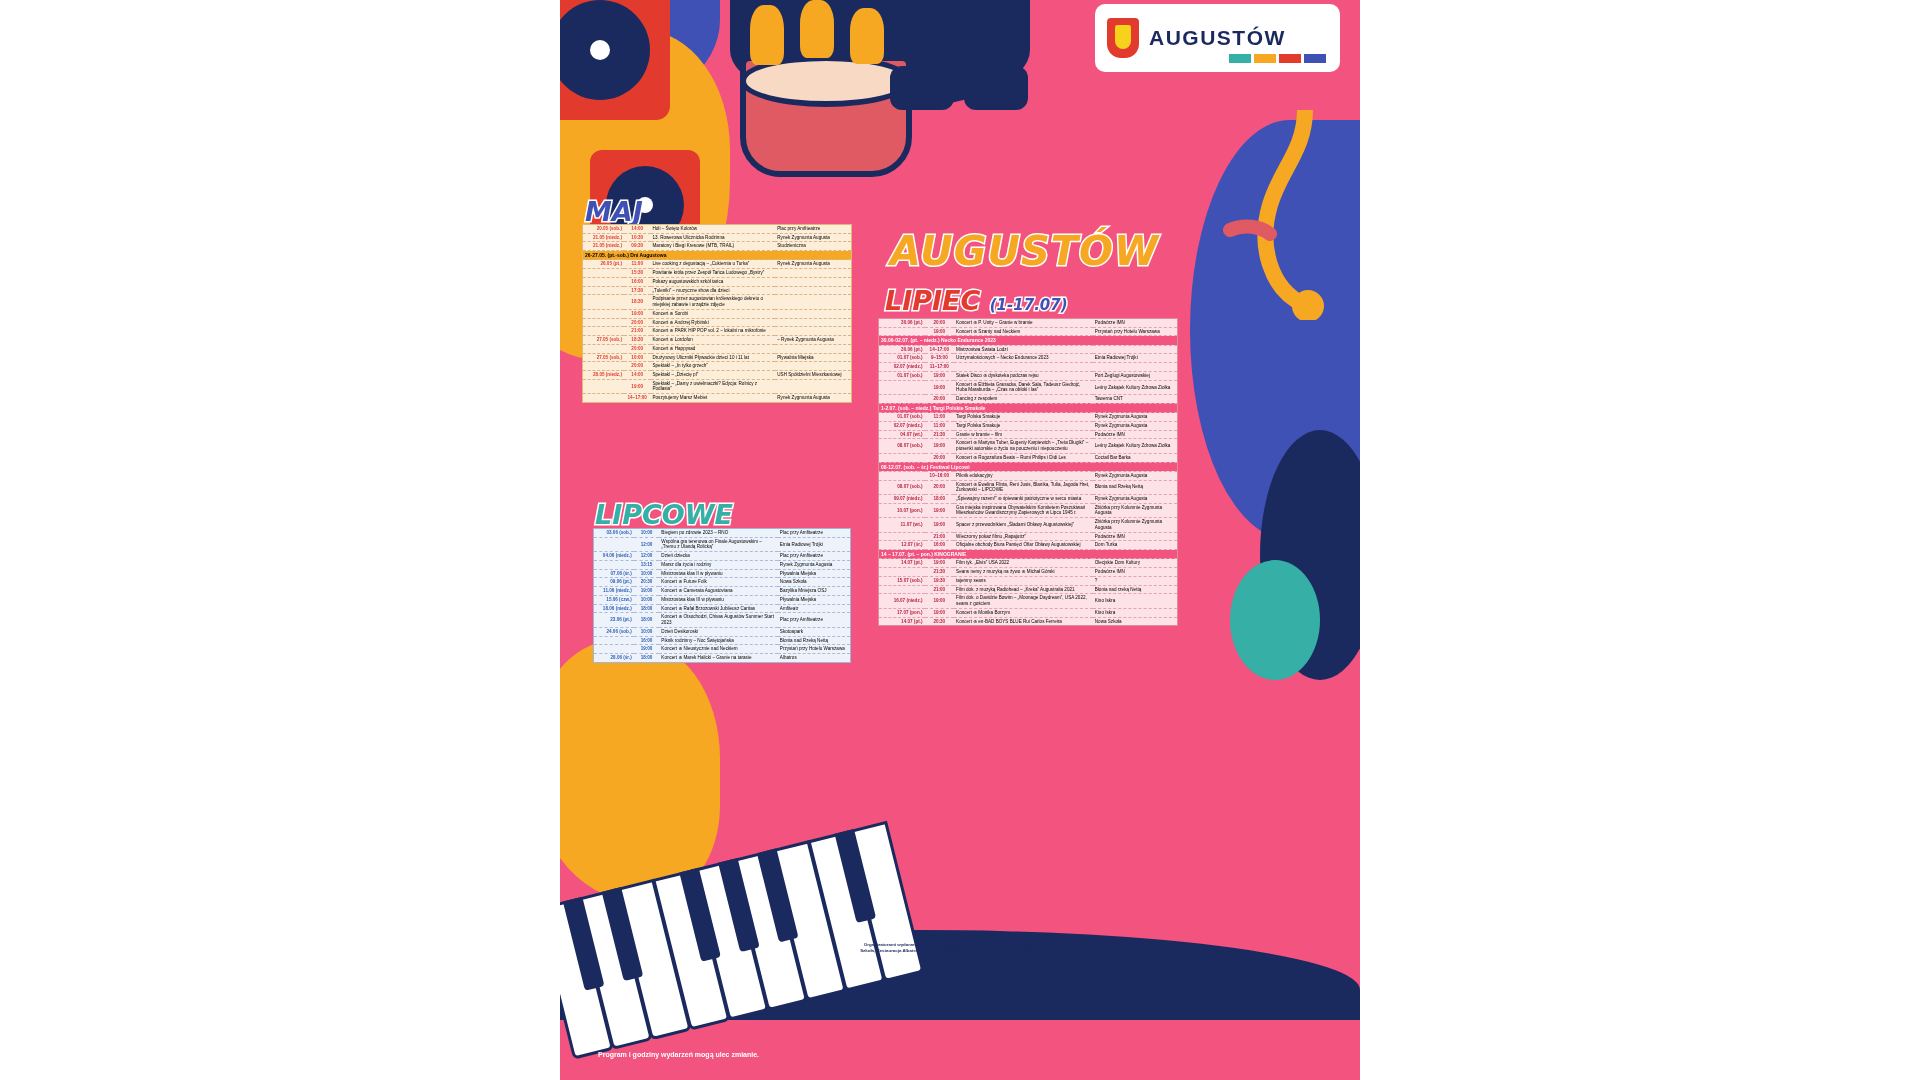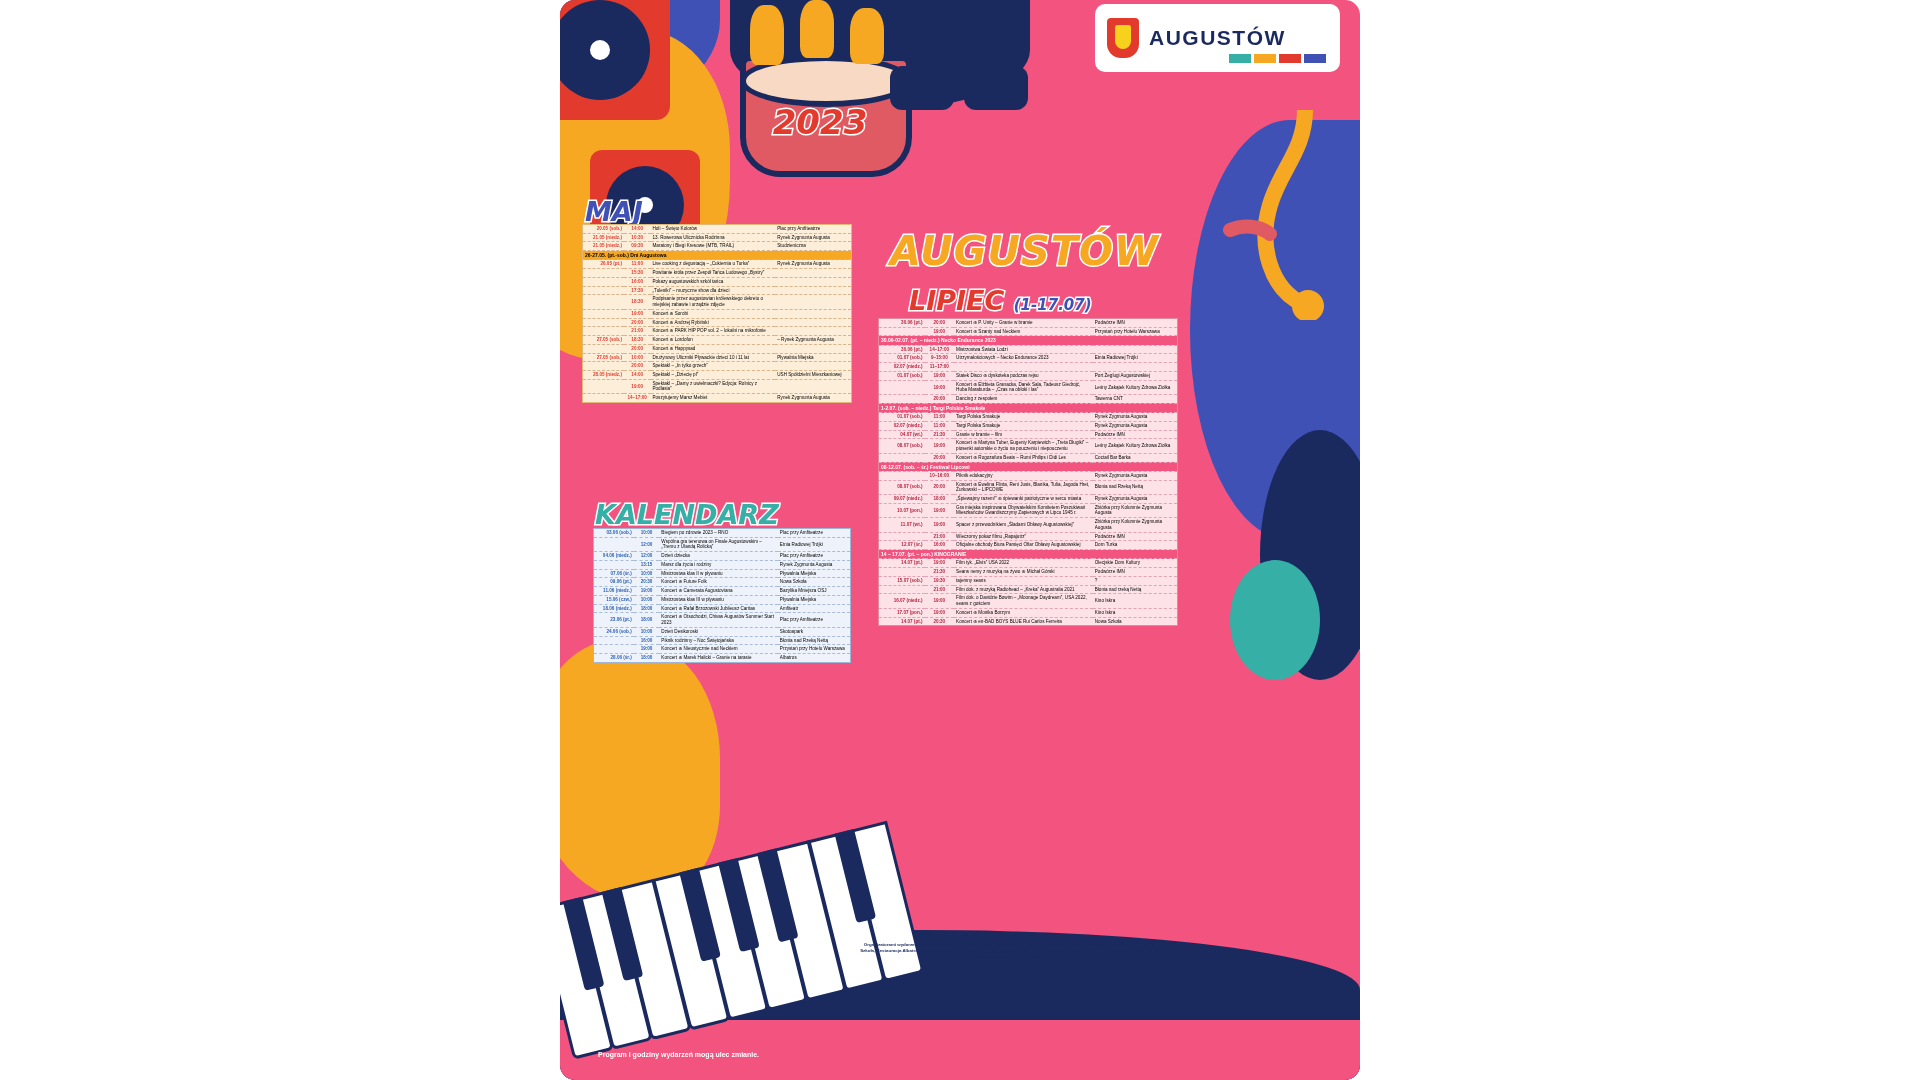--- a/index.html
+++ b/index.html
@@ -1,17 +1,17 @@
 <!DOCTYPE html>
 <html><head>
 <meta charset="utf-8">
 <style>
   html,body{margin:0;padding:0;background:#fff;}
   body{width:1920px;height:1080px;overflow:hidden;font-family:"Liberation Sans",sans-serif;}
-  #poster{position:absolute;left:560px;top:0;width:800px;height:1080px;background:#f2537f;overflow:hidden;border-radius:15px;}
+  #poster{position:absolute;left:560px;top:0;width:800px;height:1080px;background:#f2537f;overflow:hidden;}
   .blob{position:absolute;}
   
   .b-yellow-left{left:-70px;top:30px;width:240px;height:330px;background:#f7a823;border-radius:50% 40% 60% 50%;}
   .b-blue-topleft{left:-40px;top:-40px;width:200px;height:150px;background:#3f51b5;border-radius:0 0 60% 40%;}
   .b-navy-top{left:170px;top:-10px;width:300px;height:120px;background:#1b2a5e;border-radius:0 0 50% 50%;}
   .b-blue-right{right:-30px;top:120px;width:200px;height:420px;background:#3f51b5;border-radius:50% 0 0 50%;}
   .b-navy-right{right:-20px;top:430px;width:120px;height:250px;background:#1b2a5e;border-radius:50%;}
   .b-teal{right:40px;top:560px;width:90px;height:120px;background:#36b0a6;border-radius:50%;}
   .b-orange-bot{left:-30px;bottom:180px;width:190px;height:260px;background:#f7a823;border-radius:50% 50% 40% 60%;}
   .b-navy-bottom{left:0;bottom:-10px;width:800px;height:160px;background:#1b2a5e;border-radius:45% 55% 0 0 / 60px 60px 0 0;}
@@ -47,21 +47,21 @@
   .logostripes{position:absolute;right:14px;bottom:9px;display:flex;gap:3px;}
   .logostripes i{display:block;width:22px;height:9px;}
 
   
   .title-wrap{position:absolute;left:115px;top:100px;width:290px;text-align:center;}
   .title-l1,.title-l2{font-family:"DejaVu Sans",sans-serif;font-weight:bold;font-style:italic;color:#3f51b5;font-size:34px;letter-spacing:1px;-webkit-text-stroke:4px #fff;paint-order:stroke fill;line-height:1.05;}
   .title-year{font-family:"DejaVu Sans",sans-serif;font-weight:bold;font-style:italic;color:#e23b2e;font-size:34px;-webkit-text-stroke:3px #fff;paint-order:stroke fill;margin-top:2px;}
   .city-title{position:absolute;left:330px;top:228px;font-family:"DejaVu Sans",sans-serif;font-style:italic;font-weight:bold;font-size:40px;color:#f7a823;-webkit-text-stroke:3px #fff;paint-order:stroke fill;letter-spacing:1px;}
   .month-maj{position:absolute;left:25px;top:196px;font-family:"DejaVu Sans",sans-serif;font-style:italic;font-weight:bold;font-size:27px;color:#3f51b5;-webkit-text-stroke:3px #fff;paint-order:stroke fill;}
   .month-czerwiec{position:absolute;left:35px;top:499px;font-family:"DejaVu Sans",sans-serif;font-style:italic;font-weight:bold;font-size:27px;color:#36b0a6;-webkit-text-stroke:3px #fff;paint-order:stroke fill;}
-  .month-lipiec{position:absolute;left:325px;top:285px;font-family:"DejaVu Sans",sans-serif;font-style:italic;font-weight:bold;font-size:27px;color:#e23b2e;-webkit-text-stroke:3px #fff;paint-order:stroke fill;margin-left:24px;}
+  .month-lipiec{position:absolute;left:325px;top:285px;font-family:"DejaVu Sans",sans-serif;font-style:italic;font-weight:bold;font-size:27px;color:#e23b2e;-webkit-text-stroke:3px #fff;paint-order:stroke fill;}
   .month-lipiec .dates{font-size:15px;color:#3f51b5;}
 
   
   .tbl{position:absolute;border-collapse:collapse;font-size:4.6px;line-height:1.25;}
   .tbl td{padding:1px 2px;vertical-align:middle;}
   .tbl .date{width:36px;font-weight:bold;text-align:right;white-space:nowrap;}
   .tbl .time{width:22px;font-weight:bold;text-align:center;white-space:nowrap;}
   .tbl .ev{width:118px;}
   .tbl .place{width:70px;}
   .hdr td{font-weight:bold;font-size:5px;}
@@ -145,25 +145,24 @@
     <div class="logotext">AUGUSTÓW</div>
     <div class="logostripes">
       <i style="background:#36b0a6"></i>
         <i style="background:#f7a823"></i>
         <i style="background:#e23b2e"></i>
         <i style="background:#3f51b5"></i>
     </div>
   </div>
 
   <div class="title-wrap">
-    <div class="title-year">2023</div>
   </div>
   <div class="city-title">AUGUSTÓW</div>
   <div class="month-maj">MAJ</div>
-  <div class="month-czerwiec">KALENDARZ</div>
+  <div class="month-czerwiec">LIPCOWE</div>
   <div class="month-lipiec">
     <span>LIPIEC</span>
     <span class="dates">(1-17.07)</span>
   </div>
 
   <table class="tbl" id="maj-table">
       <tbody>
         <tr>
           <td class="date">20.05 (sob.)</td>
           <td class="time">14:00</td>

